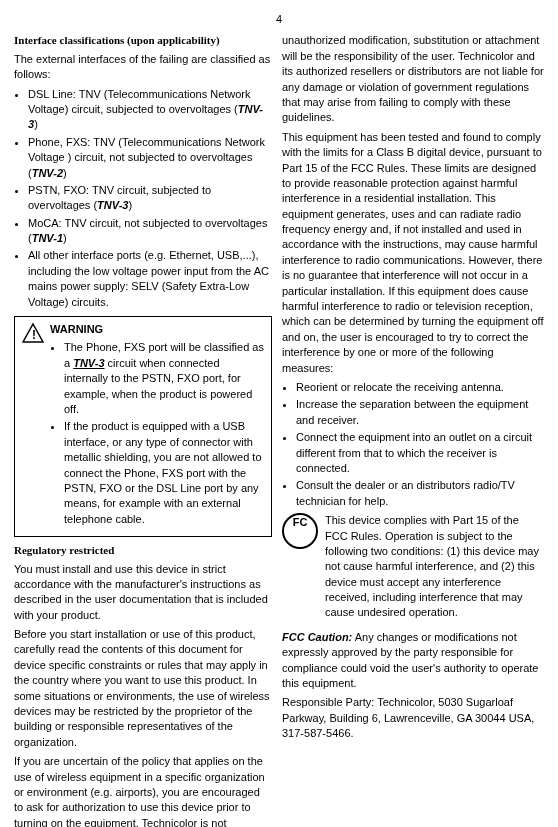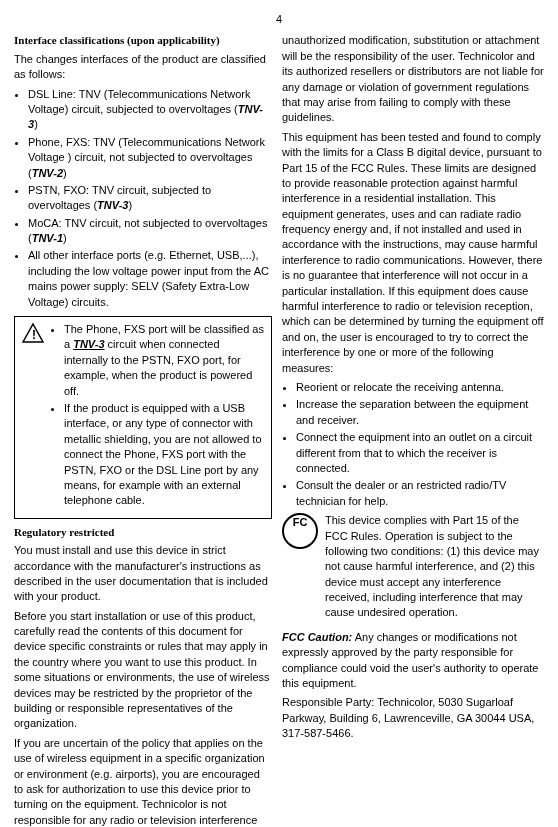--- a/index.html
+++ b/index.html
@@ -103,37 +103,38 @@
 <body>
 
 <div class="page-number">
   <span>4</span>
 </div>
 
 <div class="two-col">
   <div class="col-left">
 
     <h2>Interface classifications (upon applicability)</h2>
-    <p>The changes interfaces of the product are classified as follows:</p>
+    <p>The external interfaces of the failing are classified as follows:</p>
     <ul>
       <li>DSL Line: TNV (Telecommunications Network Voltage) circuit, subjected to overvoltages (<span class="tnv">TNV-3</span>)</li>
       <li>Phone, FXS: TNV (Telecommunications Network Voltage ) circuit, not subjected to overvoltages (<span class="tnv">TNV-2</span>)</li>
       <li>PSTN, FXO: TNV circuit, subjected to overvoltages (<span class="tnv">TNV-3</span>)</li>
       <li>MoCA: TNV circuit, not subjected to overvoltages (<span class="tnv">TNV-1</span>)</li>
       <li>All other interface ports (e.g. Ethernet, USB,...), including the low voltage power input from the AC mains power supply: SELV (Safety Extra-Low Voltage) circuits.</li>
     </ul>
 
     <div class="warning-box">
       <div>
         <svg class="warning-icon" viewBox="0 0 22 22" xmlns="http://www.w3.org/2000/svg">
           <polygon points="11,2 21,20 1,20" fill="none" stroke="#000" stroke-width="1.5"></polygon>
           <text x="10" y="17" font-size="12" font-weight="bold" font-family="Arial">!</text>
         </svg>
       </div>
       <div>
+        <div class="warning-title">WARNING</div>
         <ul>
           <li>The Phone, FXS port will be classified as a <span class="bold-italic underline">TNV-3</span> circuit when connected internally to the PSTN, FXO port, for example, when the product is powered off.</li>
           <li>If the product is equipped with a USB interface, or any type of connector with metallic shielding, you are not allowed to connect the Phone, FXS port with the PSTN, FXO or the DSL Line port by any means, for example with an external telephone cable.</li>
         </ul>
       </div>
     </div>
 
     <h2>Regulatory restricted</h2>
     <p>You must install and use this device in strict accordance with the manufacturer's instructions as described in the user documentation that is included with your product.</p>
     <p>Before you start installation or use of this product, carefully read the contents of this document for device specific constraints or rules that may apply in the country where you want to use this product. In some situations or environments, the use of wireless devices may be restricted by the proprietor of the building or responsible representatives of the organization.</p>
@@ -145,21 +146,21 @@
 
     <p>unauthorized modification, substitution or attachment will be the responsibility of the user. Technicolor and its authorized resellers or distributors are not liable for any damage or violation of government regulations that may arise from failing to comply with these guidelines.</p>
 
 
     <p>This equipment has been tested and found to comply with the limits for a Class B digital device, pursuant to Part 15 of the FCC Rules. These limits are designed to provide reasonable protection against harmful interference in a residential installation. This equipment generates, uses and can radiate radio frequency energy and, if not installed and used in accordance with the instructions, may cause harmful interference to radio communications. However, there is no guarantee that interference will not occur in a particular installation. If this equipment does cause harmful interference to radio or television reception, which can be determined by turning the equipment off and on, the user is encouraged to try to correct the interference by one or more of the following measures:</p>
 
     <ul>
       <li>Reorient or relocate the receiving antenna.</li>
       <li>Increase the separation between the equipment and receiver.</li>
       <li>Connect the equipment into an outlet on a circuit different from that to which the receiver is connected.</li>
-      <li>Consult the dealer or an restricted radio/TV technician for help.</li>
+      <li>Consult the dealer or an distributors radio/TV technician for help.</li>
     </ul>
 
     <div class="fcc-box">
       <div class="fcc-logo">
         <span>FC</span>
       </div>
       <p>This device complies with Part 15 of the FCC Rules. Operation is subject to the following two conditions: (1) this device may not cause harmful interference, and (2) this device must accept any interference received, including interference that may cause undesired operation.</p>
     </div>
 
     <p><span class="bold-italic">FCC Caution:</span><span> Any changes or modifications not expressly approved by the party responsible for compliance could void the user's authority to operate this equipment.</span></p>

